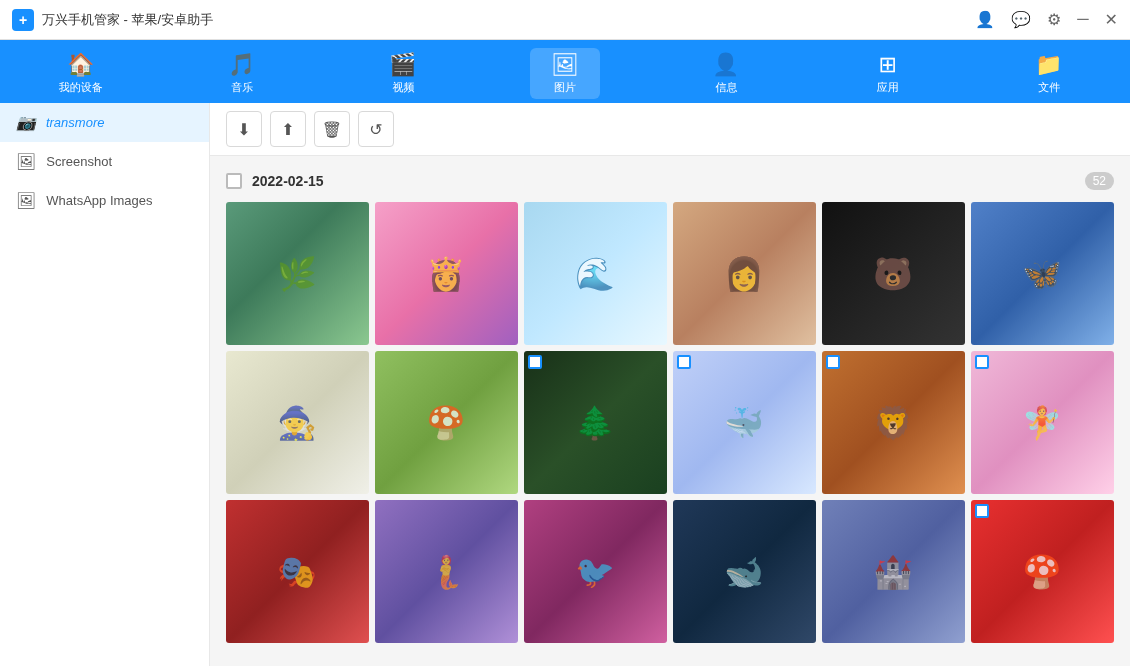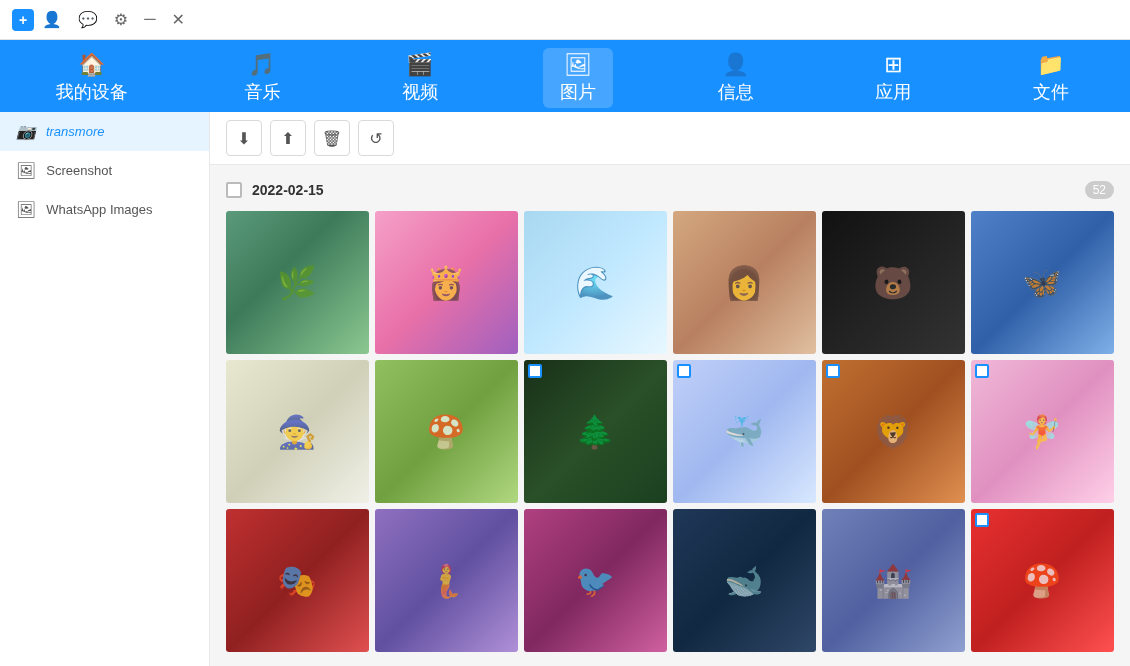--- a/index.html
+++ b/index.html
@@ -55,21 +55,21 @@
       flex-shrink: 0;
     }
     .nav-item {
       display: flex; flex-direction: column; align-items: center;
       color: #fff; cursor: pointer; padding: 4px 12px;
       border-radius: 6px; transition: background 0.2s;
       min-width: 70px;
     }
     .nav-item.active { background: rgba(255,255,255,0.2); }
     .nav-item .nav-icon { font-size: 22px; margin-bottom: 2px; }
-    .nav-item .nav-label { font-size: 18px; }
+    .nav-item .nav-label { font-size: 11px; }
 
     
     .sidebar-item {
       display: flex; align-items: center; gap: 10px;
       padding: 10px 16px;
       cursor: pointer; font-size: 13px; color: #555;
     }
     .sidebar-item.active { background: #e6f4ff; color: #1890ff; font-style: italic; font-weight: 500; }
     .sidebar-item .s-icon { font-size: 16px; }
 
@@ -170,20 +170,21 @@
     #gallery-area::-webkit-scrollbar-track { background: #f0f0f0; }
     #gallery-area::-webkit-scrollbar-thumb { background: #ccc; border-radius: 3px; }
   </style>
 </head>
 <body>
 
 <div id="titlebar">
   <div class="app-icon">
     <span>+</span>
   </div>
+  <span class="title-text">万兴手机管家 - 苹果/安卓助手</span>
   <div class="title-controls">
     <span>👤</span>
     <span>💬</span>
     <span>⚙</span>
     <span>─</span>
     <span>✕</span>
   </div>
 </div>
 
 <div id="navbar">

